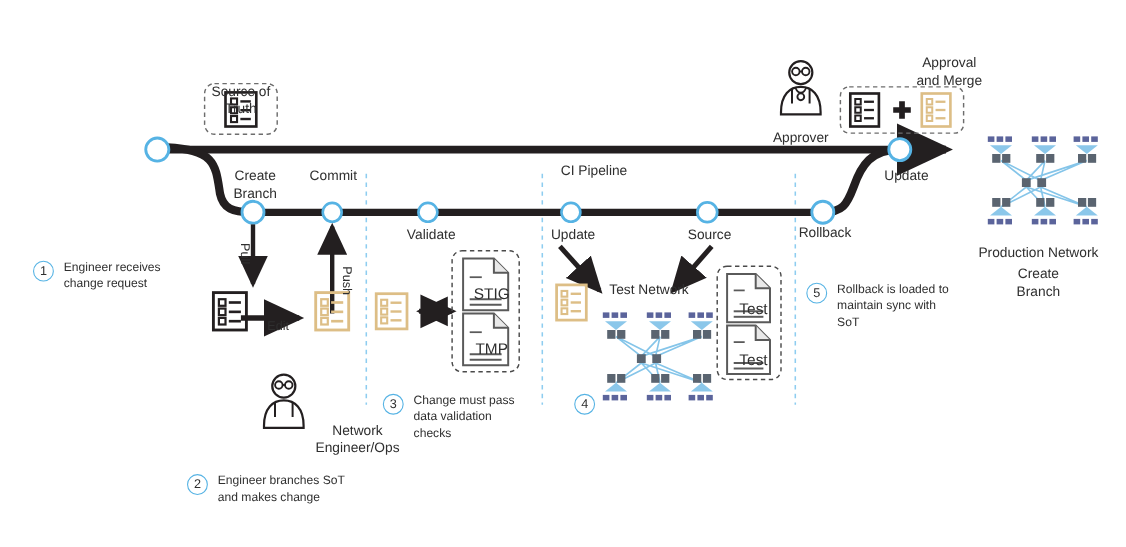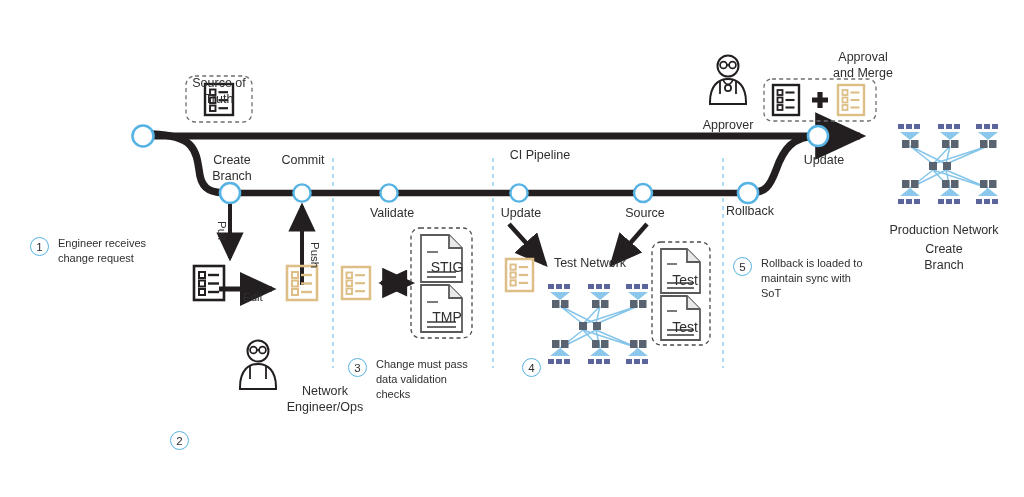--- a/index.html
+++ b/index.html
@@ -442,20 +442,22 @@
   <div class="lbl c t10" style="left:685px; top:319px;">Test</div>
 
   <div class="step" style="left:30px; top:236px; width:175px;">
     <div class="step-num">1</div>
     <div class="step-txt">Engineer receives
 change request</div>
   </div>
 
   <div class="step" style="left:170px; top:430px; width:185px;">
     <div class="step-num">2</div>
+    <div class="step-txt">Engineer branches SoT
+and makes change</div>
   </div>
 
   <div class="step" style="left:348px; top:357px; width:145px;">
     <div class="step-num">3</div>
     <div class="step-txt">Change must pass
 data validation
 checks</div>
   </div>
 
   <div class="step" style="left:522px; top:357px; width:170px;">

